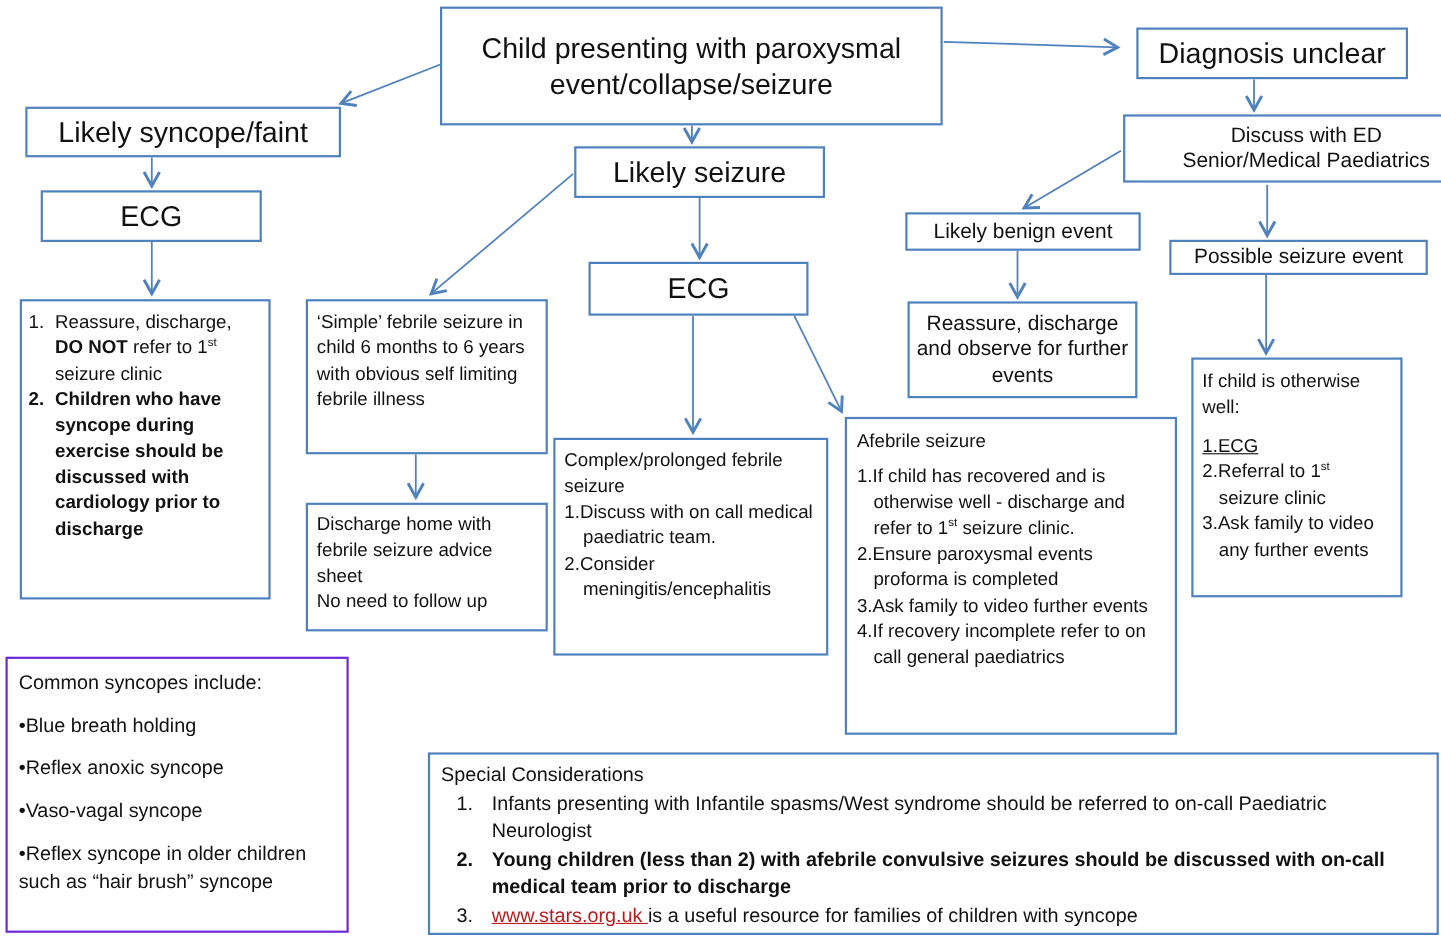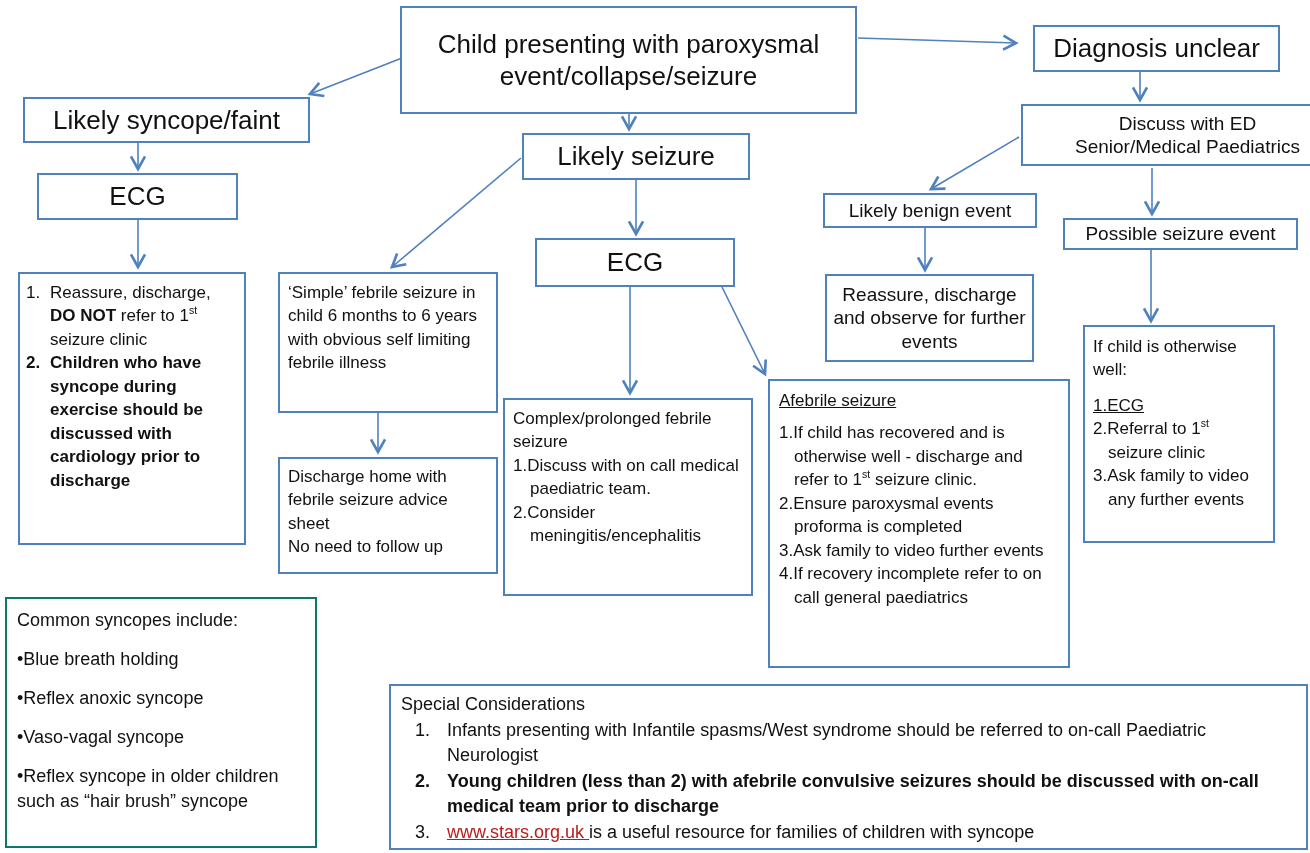--- a/index.html
+++ b/index.html
@@ -9,22 +9,22 @@
   }
   svg.overlay{position:absolute;left:0;top:0;width:1310px;height:853px;pointer-events:none;}
   .box{
     position:absolute;box-sizing:border-box;background:#ffffff;
     border:2px solid #4f81bd;
   }
   .center{display:flex;align-items:center;justify-content:center;text-align:center;}
   .big{font-size:26px;line-height:1.25;}
   .med{font-size:19px;line-height:1.22;}
   .body-text{font-size:17px;line-height:1.38;padding:6px 9px;}
-  .blackbox{border:2px solid #0f766e;}
-  .u{text-decoration:underline;}
+  .blackbox{border:2px solid #6d28d9;}
+  .u{}
   .bold{font-weight:bold;}
   sup{font-size:62%;vertical-align:super;line-height:0;}
   .hang15{padding-left:15px;text-indent:-15px;}
   .hang17{padding-left:17px;text-indent:-17px;}
   .num-item{display:flex;}
   .num-item .num{flex:none;width:24px;}
   .num-item .itxt{flex:1;}
   .title-gap{margin-bottom:9px;}
   .bullet{margin-top:14px;}
   .sp-row{display:flex;margin-top:1px;}

